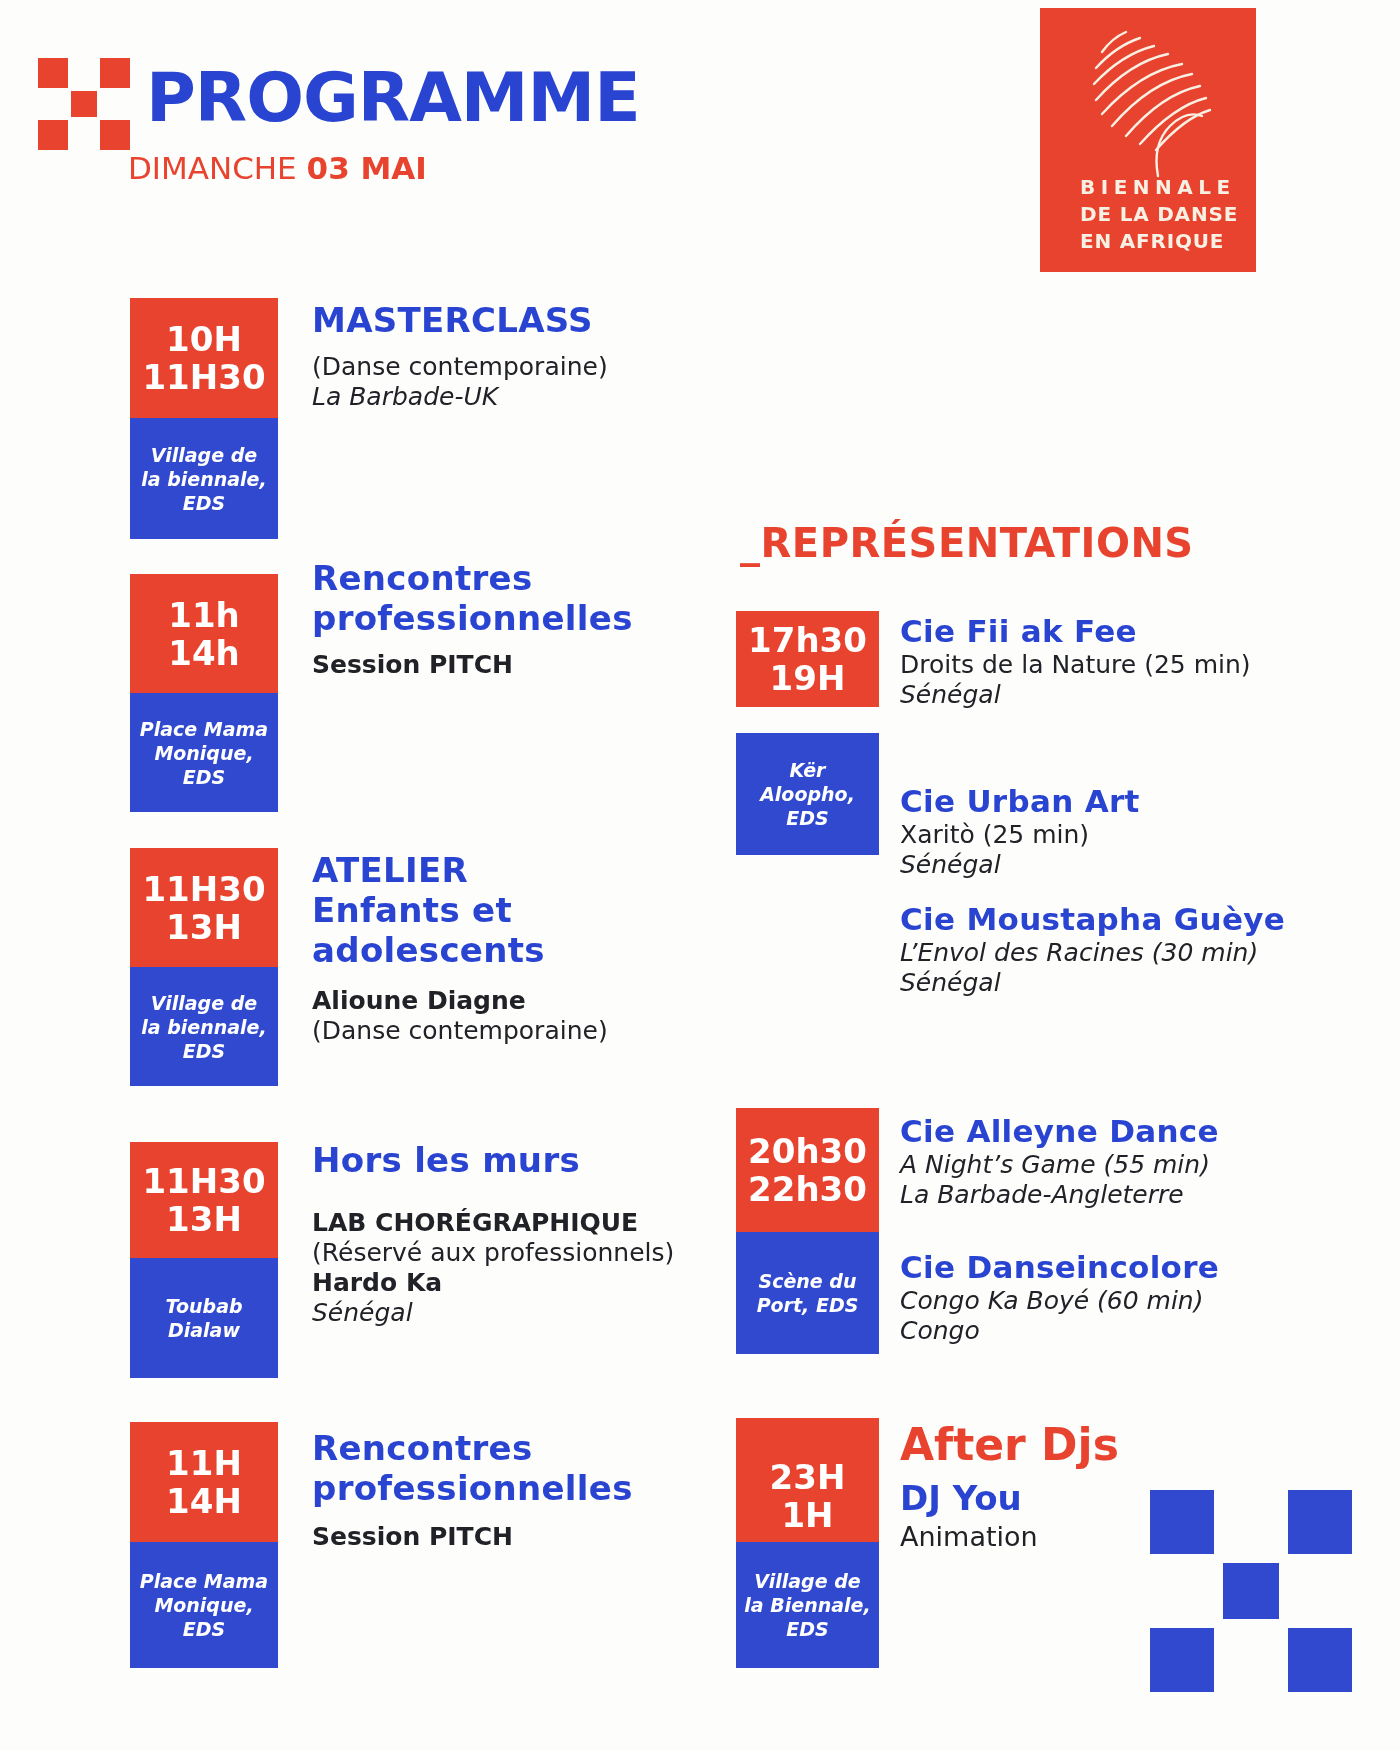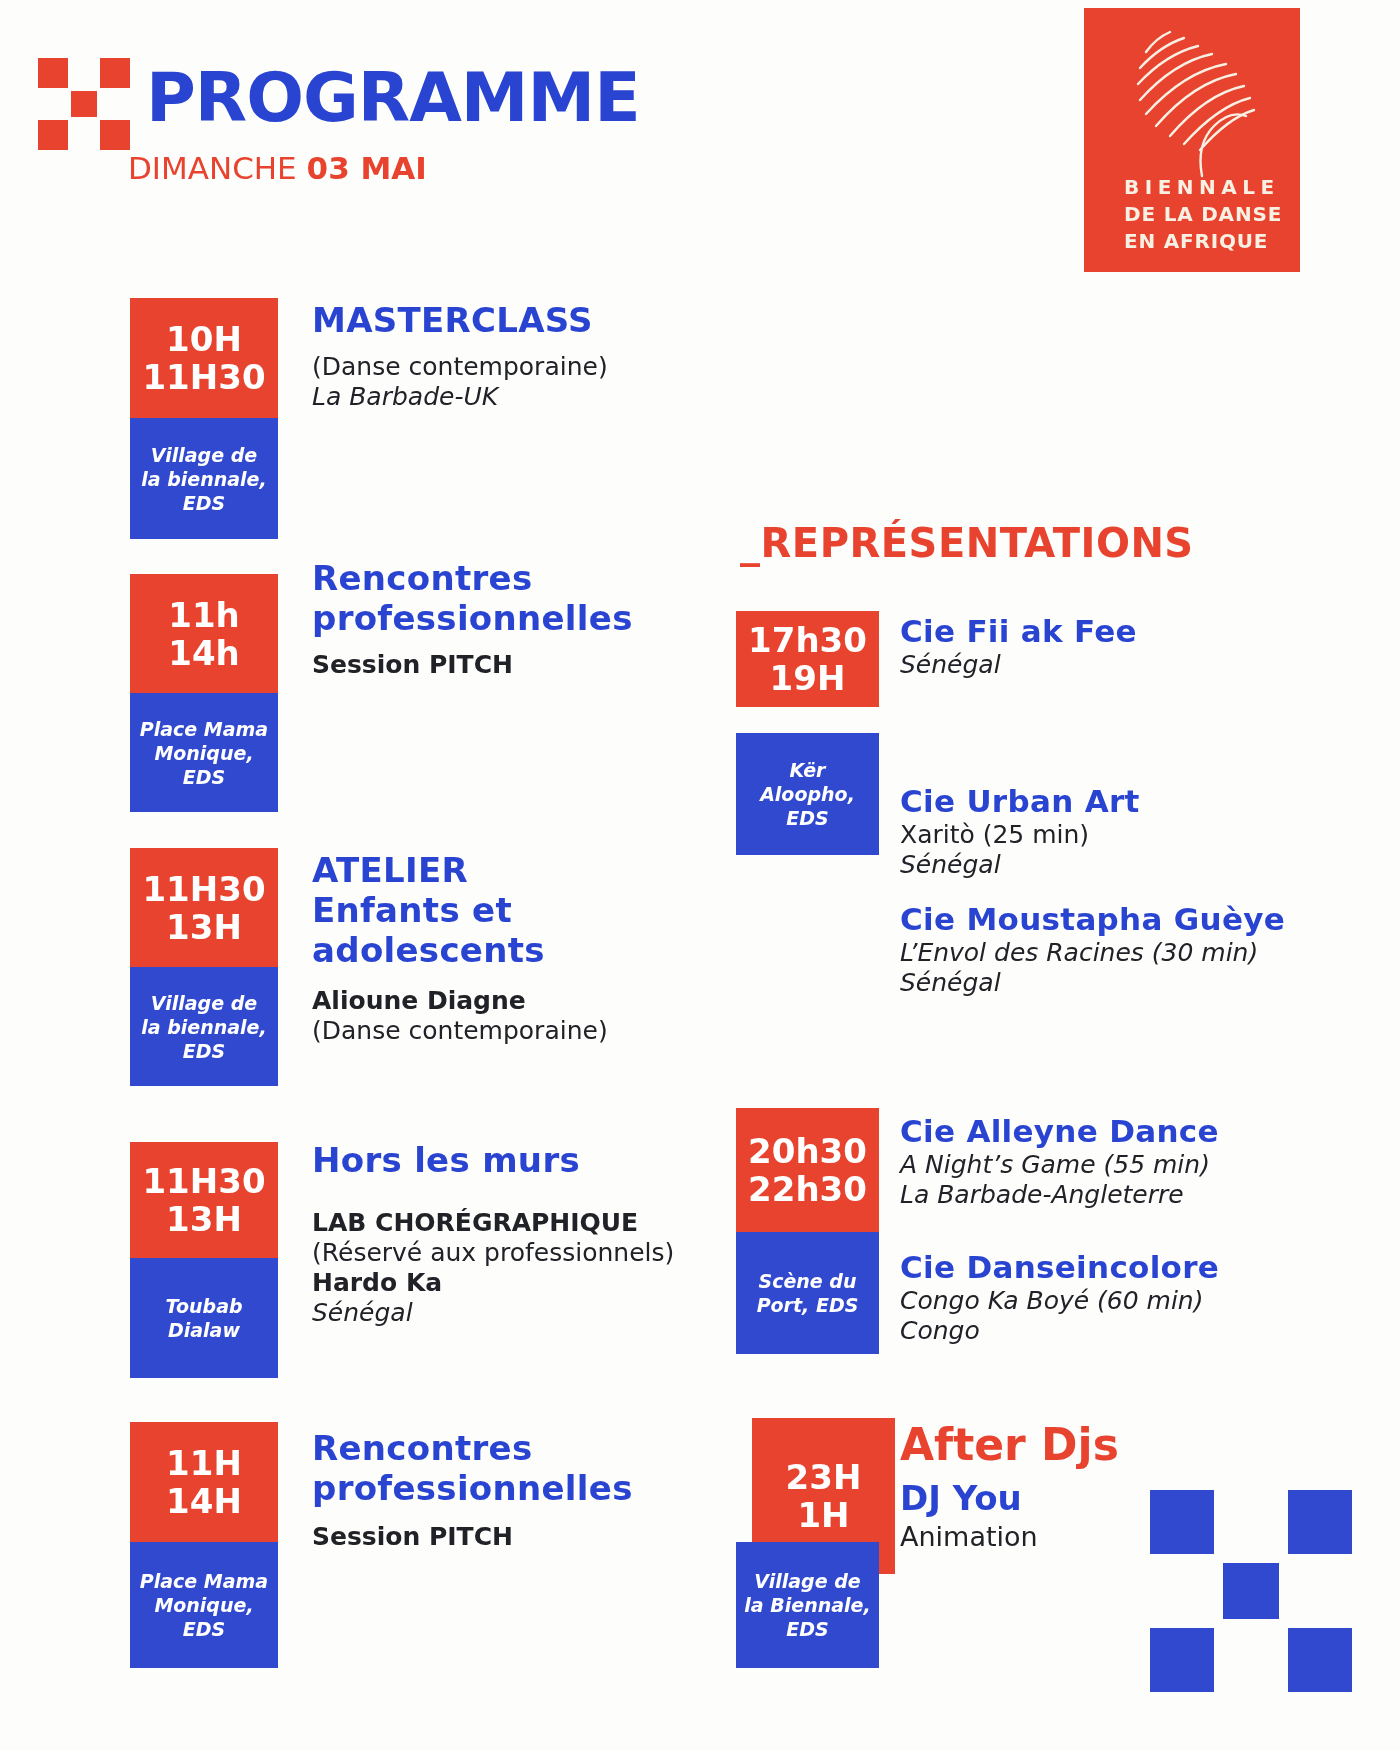--- a/index.html
+++ b/index.html
@@ -69,21 +69,21 @@
 </div>
 
 <div class="abs title" style="left:146px; top:58px;">PROGRAMME</div>
 
 <div class="abs dateline" style="left:128px; top:150px;">
   <span>DIMANCHE</span>
   <span> </span>
   <span class="bold">03 MAI</span>
 </div>
 
-<div class="abs logo" style="left:1040px; top:8px; width:216px; height:264px;margin-left:44px;">
+<div class="abs logo" style="left:1040px; top:8px; width:216px; height:264px;">
   <svg width="216" height="160" viewBox="0 0 216 160" style="position:absolute; left:0; top:10px;">
     <g fill="none" stroke="#F8F0E3" stroke-width="2.4" stroke-linecap="round">
       <path d="M62,34 Q72,20 86,14"></path>
       <path d="M56,50 Q76,28 100,20"></path>
       <path d="M54,66 Q82,36 114,28"></path>
       <path d="M56,82 Q90,44 128,36"></path>
       <path d="M62,96 Q100,54 142,46"></path>
       <path d="M72,108 Q110,64 152,56"></path>
       <path d="M86,118 Q122,76 160,68"></path>
       <path d="M100,126 Q134,88 166,80"></path>
@@ -192,20 +192,21 @@
   <div>17h30</div>
   <div>19H</div>
 </div>
 <div class="abs place-block" style="left:736px; top:733px; width:143px; height:122px;">
   <div>Kër</div>
   <div>Aloopho,</div>
   <div>EDS</div>
 </div>
 <div class="show" style="left:900px; top:612px;">
   <div class="name">Cie Fii ak Fee</div>
+  <div class="line">Droits de la Nature (25 min)</div>
   <div class="line it">Sénégal</div>
 </div>
 <div class="show" style="left:900px; top:782px;">
   <div class="name">Cie Urban Art</div>
   <div class="line">Xaritò (25 min)</div>
   <div class="line it">Sénégal</div>
 </div>
 <div class="show" style="left:900px; top:900px;">
   <div class="name">Cie Moustapha Guèye</div>
   <div class="line it">L’Envol des Racines (30 min)</div>
@@ -224,21 +225,21 @@
   <div class="name">Cie Alleyne Dance</div>
   <div class="line it">A Night’s Game (55 min)</div>
   <div class="line it">La Barbade-Angleterre</div>
 </div>
 <div class="show" style="left:900px; top:1248px;">
   <div class="name">Cie Danseincolore</div>
   <div class="line it">Congo Ka Boyé (60 min)</div>
   <div class="line it">Congo</div>
 </div>
 
-<div class="abs time-block right-col" style="left:752px; top:1418px; width:143px; height:156px;">
+<div class="abs time-block right-col" style="left:736px; top:1418px; width:143px; height:156px;">
   <div>23H</div>
   <div>1H</div>
 </div>
 <div class="abs place-block" style="left:736px; top:1542px; width:143px; height:126px;">
   <div>Village de</div>
   <div>la Biennale,</div>
   <div>EDS</div>
 </div>
 <div class="abs after" style="left:900px; top:1420px; width:420px;">
   <div class="t">After Djs</div>

